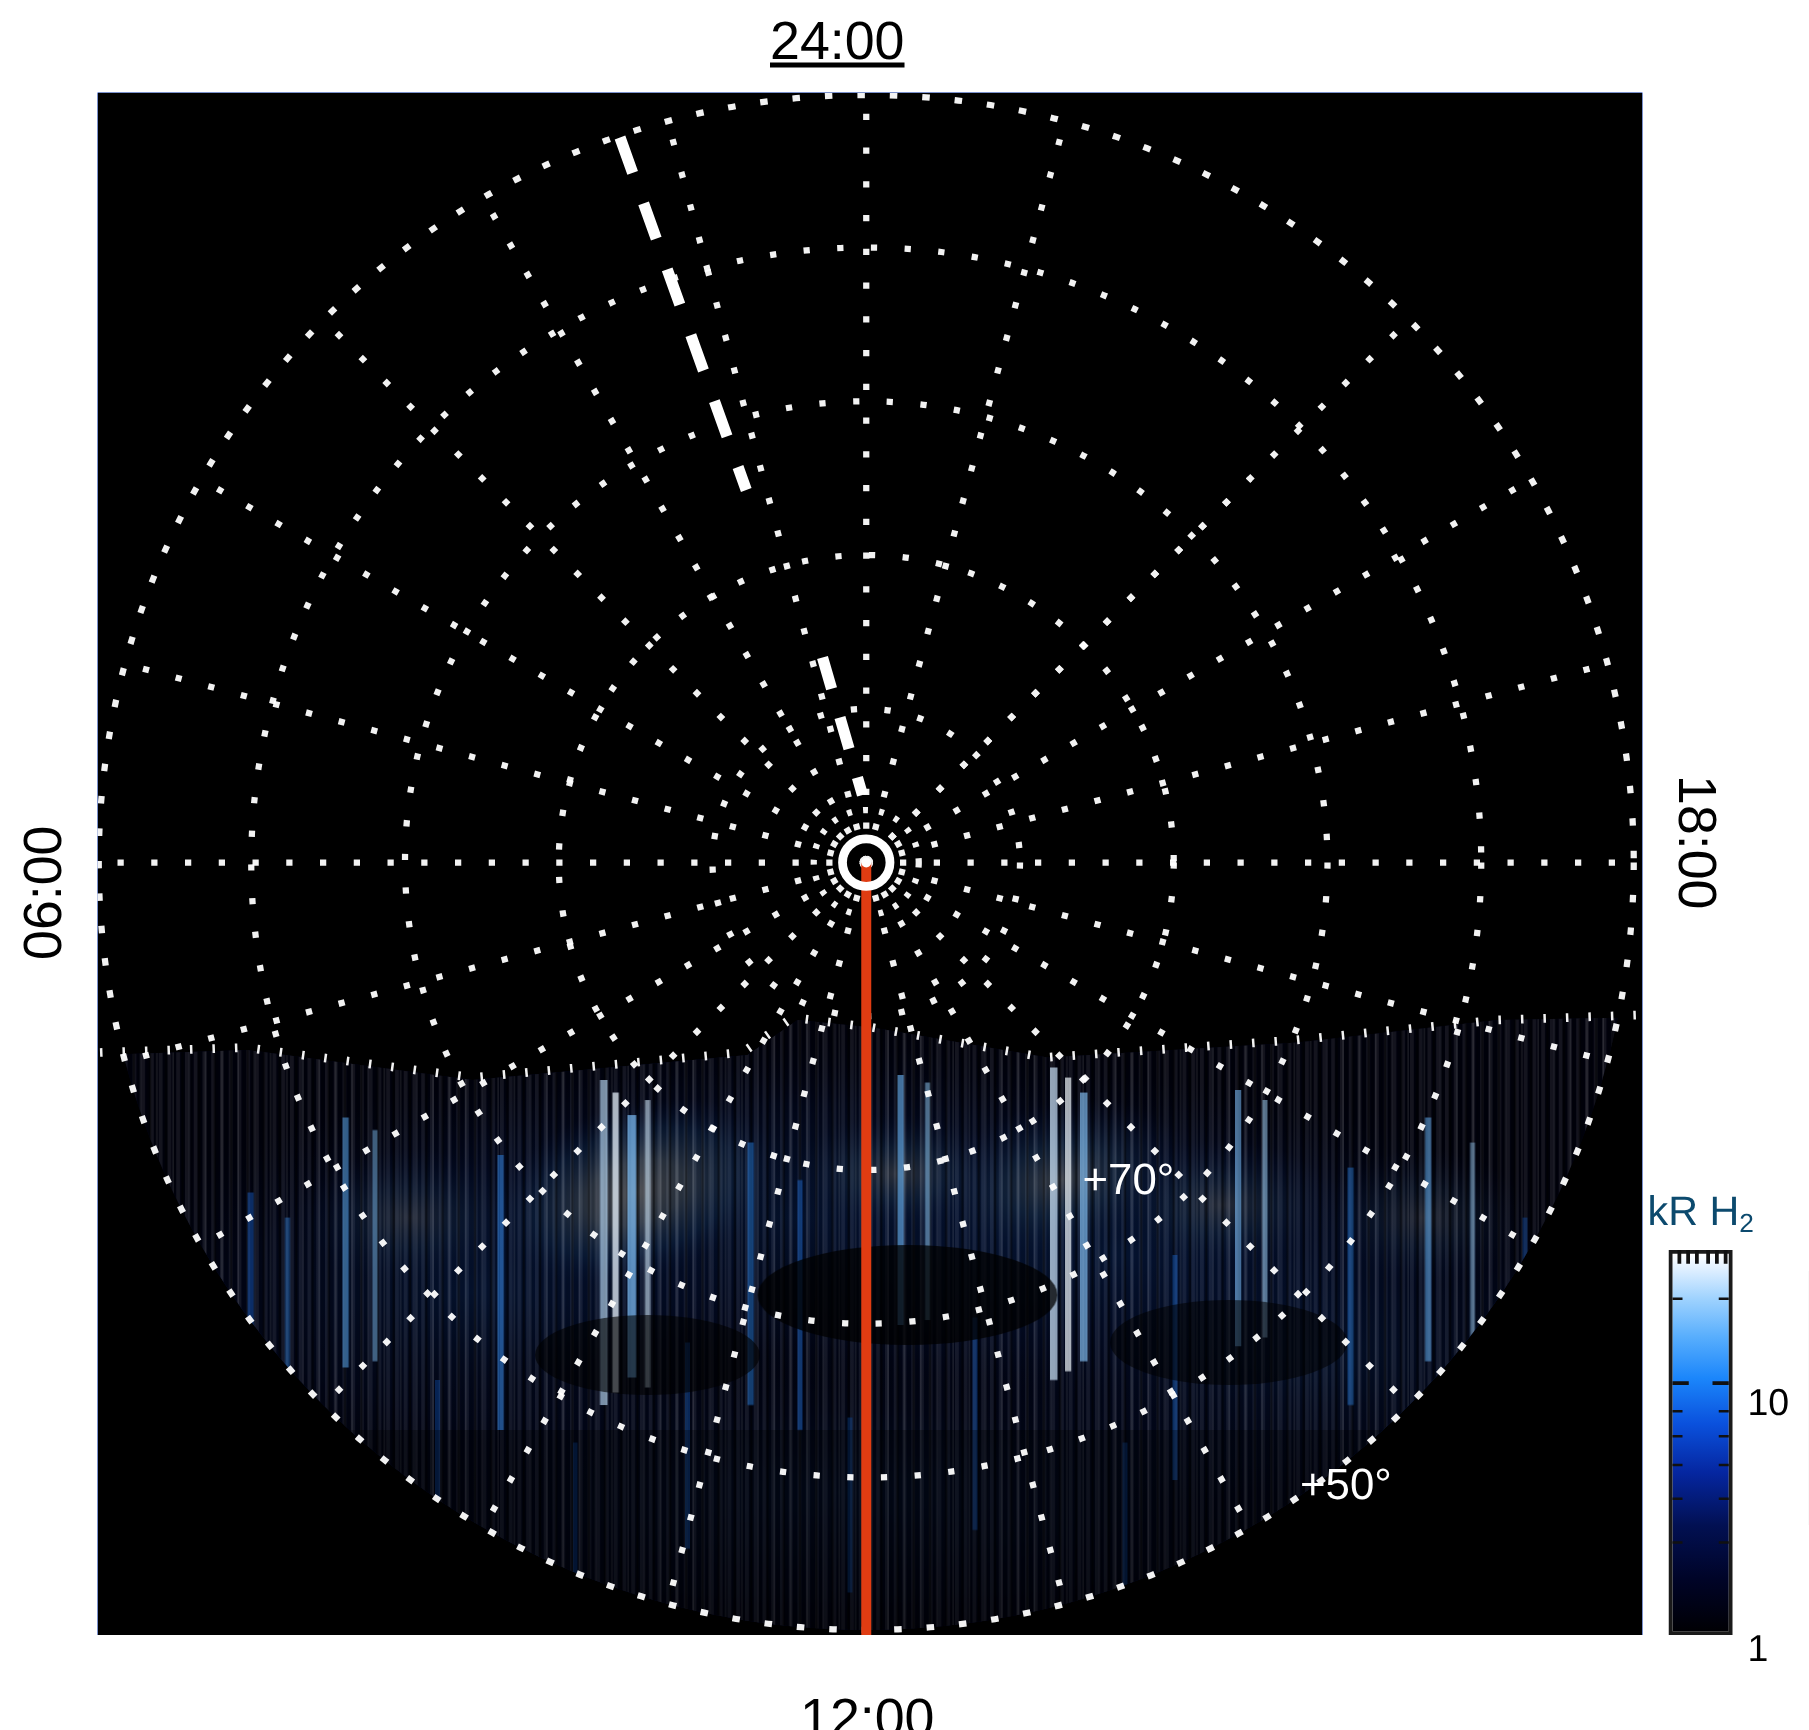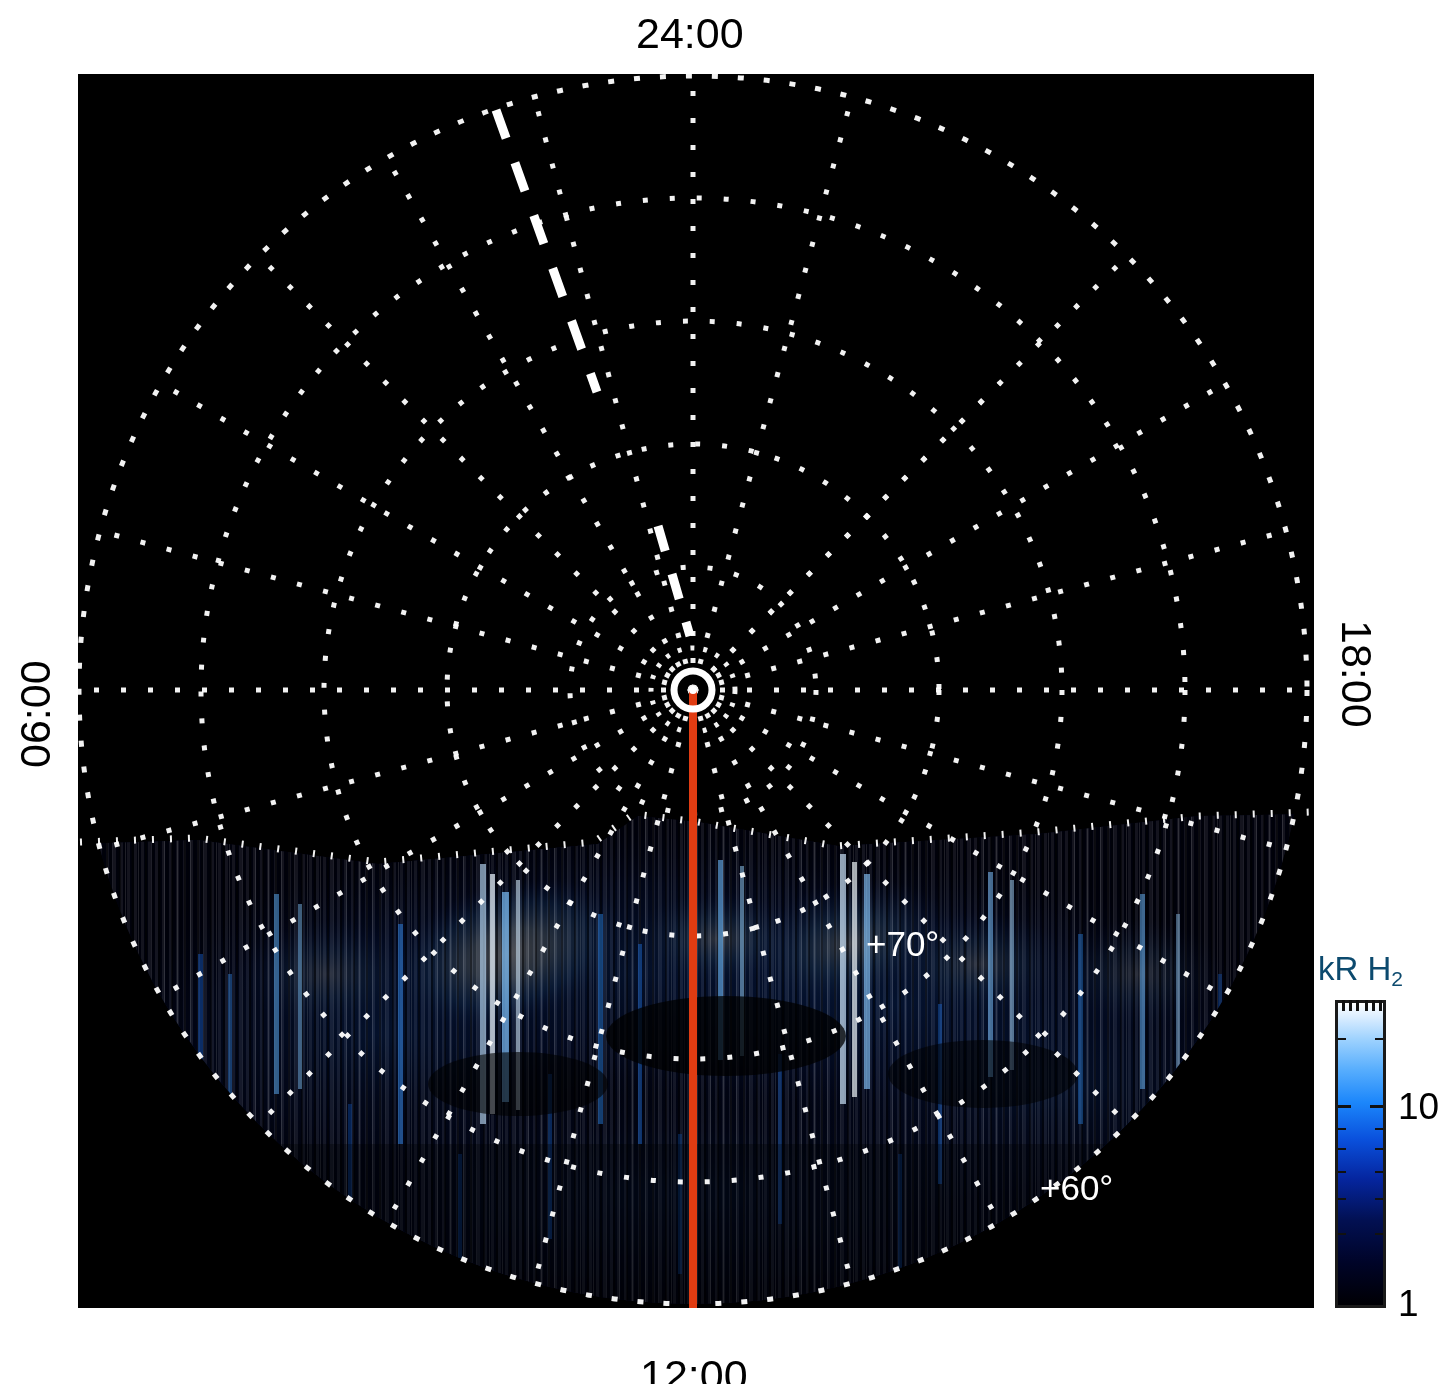--- a/index.html
+++ b/index.html
@@ -12,21 +12,21 @@
   
   #polar-panel{position:absolute;left:78px;top:74px;width:1236px;height:1234px;
                background:#1d4ed8;overflow:hidden;}
 
   
   #polar-svg{position:absolute;left:0;top:0;width:1236px;height:1234px;display:block;}
 
   
   .lt-label{position:absolute;color:#000;font-size:43px;letter-spacing:0px;
             white-space:nowrap;line-height:1;}
-  #label-24{left:636px;top:12px;}
+  #label-24{left:616px;top:12px;text-decoration:underline;}
   #label-12{left:640px;top:1322px;margin-top:32px;}
   #label-06{left:14px;top:622px;transform-origin:left top;
             transform:rotate(-90deg) translate(-146px,0px);}
   #label-18{left:1334px;top:620px;transform-origin:left top;
             transform:rotate(90deg) translate(0px,-44px);}
 
   
   #colorbar-group{position:absolute;left:1318px;top:950px;width:129px;height:380px;}
   #cb-title{position:absolute;left:0px;top:0px;font-size:33px;color:#0c4a6e;white-space:nowrap;}
   #cb-title sub{font-size:21px;vertical-align:-0.28em;}
@@ -42,21 +42,21 @@
              #58aefd 78%,
              #9ed2fe 88%,
              #d8ecff 95%,
              #ffffff 100%);}
   .cb-tick{position:absolute;background:#111;}
   .cb-tick.major-l{left:20px;width:13px;height:3px;}
   .cb-tick.major-r{left:52px;width:13px;height:3px;}
   .cb-tick.minor-l{left:20px;width:8px;height:2px;}
   .cb-tick.minor-r{left:57px;width:8px;height:2px;}
   .cb-tick.top-t{top:50px;width:3px;height:11px;}
-  .cb-lab{position:absolute;font-size:37px;color:#000;}
+  .cb-lab{position:absolute;font-size:30px;color:#000;margin-top:20px;}
 
   
   .lat-label{position:absolute;color:#ffffff;font-size:35px;white-space:nowrap;
              font-family:"Liberation Sans","DejaVu Sans",sans-serif;}
 </style>
 </head>
 <body>
 
 <div id="figure">
 
@@ -223,21 +223,21 @@
         <path d="M 580,452 L 612,562" stroke-dasharray="26,24"></path>
       </g>
 
       <line x1="615" y1="616" x2="615" y2="1234" stroke="#e03c12" stroke-width="8"></line>
 
       <circle cx="615" cy="616" r="19" fill="none" stroke="#ffffff" stroke-width="7"></circle>
       <circle cx="615" cy="616" r="4" fill="#ffffff"></circle>
     </svg>
 
     <div class="lat-label" style="left:788px;top:850px;">+70°</div>
-    <div class="lat-label" style="left:962px;top:1094px;">+60°</div>
+    <div class="lat-label" style="left:962px;top:1094px;">+50°</div>
   </div>
 
   <div class="lt-label" id="label-24">24:00</div>
 
   <div class="lt-label" id="label-12">12:00</div>
 
   <div class="lt-label" id="label-06">06:00</div>
 
   <div class="lt-label" id="label-18">18:00</div>
 

